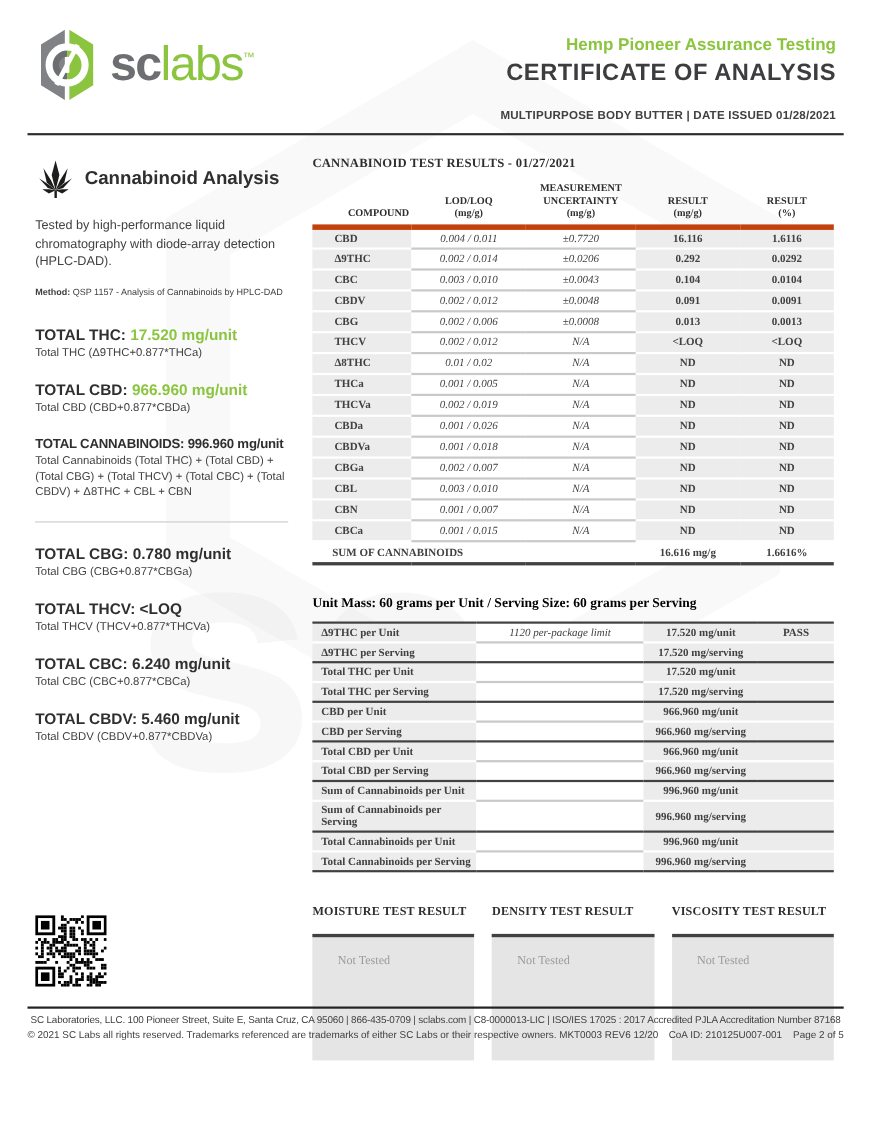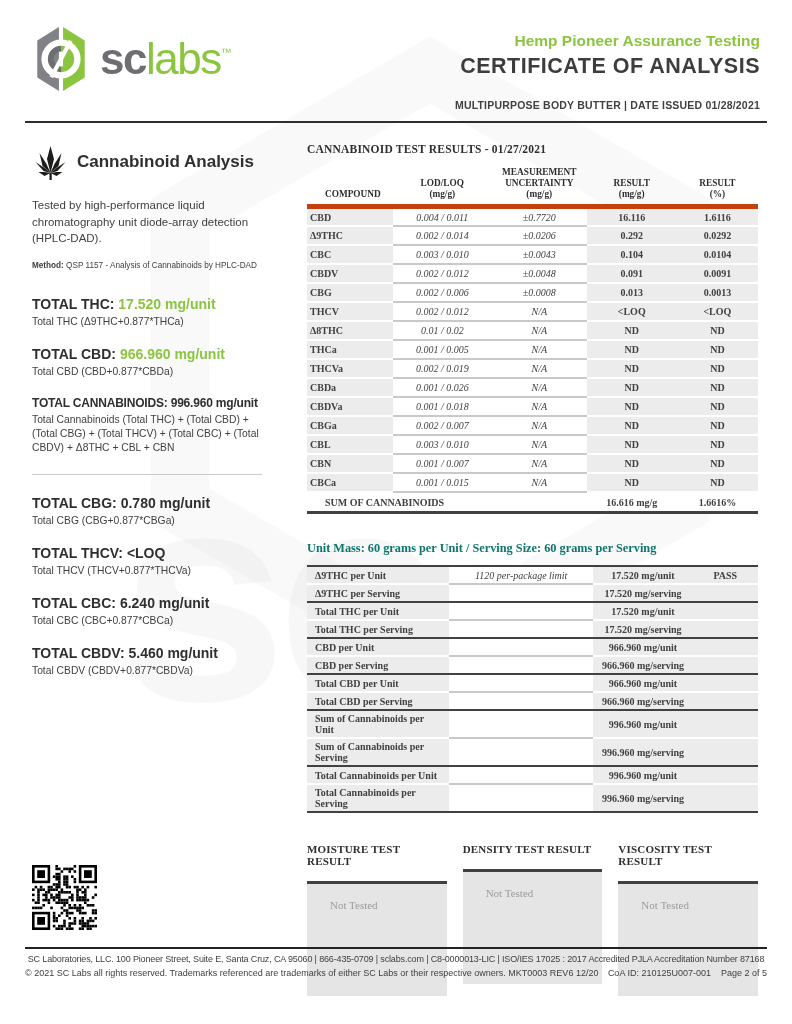--- a/index.html
+++ b/index.html
@@ -16,21 +16,21 @@
   .logo-sc { font-weight:bold; color:#6d6e71; }
   .logo-labs { font-weight:normal; color:#8bc53f; }
   .logo-tm { font-size:11px; color:#8bc53f; vertical-align:18px; letter-spacing:0; }
   .header-right { text-align:right; padding-top:6px; }
   .program { color:#8bc53f; font-weight:bold; font-size:15.5px; margin-bottom:4px; }
   .coa-title { color:#3d3d3f; font-weight:bold; font-size:21.5px; letter-spacing:0.5px; margin-bottom:20px; }
   .coa-sub { color:#414042; font-weight:bold; font-size:10.5px; letter-spacing:0.2px; }
   .header-rule { margin:10px 25px 0 25px; border:none; border-top:2px solid #2e2e2e; }
 
   
-  .content { display:flex; padding:20px 34px 0 32px; gap:35px; }
+  .content { display:flex; padding:20px 34px 0 32px; gap:12px; }
   .left-col { width:240px; flex:none; }
   .right-col { flex:1; min-width:0;font-family:Liberation Serif, serif; }
 
   .section-head { display:flex; align-items:center; gap:8px; margin-bottom:16px; }
   .section-title { font-size:17px; font-weight:bold; color:#2f2f31; }
   .desc { font-size:11.5px; line-height:1.45; margin-bottom:14px; }
   .method { font-size:8.2px; color:#414042; margin-bottom:26px; }
   .method b { font-weight:bold; }
 
   .total-block { margin-bottom:17px; }
@@ -38,32 +38,32 @@
   .total-line.long { font-size:12px; letter-spacing:-0.2px; }
   .total-value.green { color:#8bc53f; }
   .total-sub { font-size:10.3px; line-height:1.35; color:#414042; }
   .left-divider { border:none; border-top:1px solid #c9c9c9; margin:20px 10px 20px 0; }
 
   
   .block-title { font-size:11.5px; font-weight:bold; color:#2f2f31; margin-bottom:10px; letter-spacing:0.2px; }
   table { width:100%; border-collapse:collapse; table-layout:fixed; }
   .t1 th { font-size:9.3px; font-weight:bold; color:#2f2f31; text-align:center; vertical-align:bottom;
            padding:2px 2px 4px 2px; border-bottom:5px solid #c2410c; line-height:1.2; }
-  .t1 th:first-child { text-align:center; padding-left:8px; }
+  .t1 th:first-child { text-align:right; padding-left:8px; }
   .t1 td { font-size:10px; height:19px; padding:2px 3px; text-align:center; }
   td.g { background:#ececec; border-bottom:2px solid #fff; }
   td.w { background:#fff; border-bottom:2px solid #c9c9c9; }
-  td.cmp { text-align:left; font-weight:bold; padding-left:3px; }
+  td.cmp { text-align:left; font-weight:bold; padding-left:20px; }
   td.ital { font-style:italic; }
   td.res { font-weight:bold; }
   .t1 tr.sum td { background:#fff; border-top:2px solid #414042; border-bottom:3px solid #414042; font-weight:bold; height:21px; }
   .t1 tr.sum td:first-child { text-align:left; padding-left:18px; }
 
   
-  .unit-title { font-size:12.3px; font-weight:bold; color:#0f766e; margin:27px 0 9px 0; }
+  .unit-title { font-size:12.3px; font-weight:bold; color:#000000; margin:27px 0 9px 0; }
   .t2 td { font-size:10px; height:18px; padding:2px 4px; }
   .t2 tr:first-child td { border-top:2px solid #414042; }
   .t2 td.lbl { font-weight:bold; text-align:left; padding-left:8px; }
   .t2 td.lim { font-style:italic; text-align:center; }
   .t2 td.val { font-weight:bold; text-align:center; }
   .t2 td.sts { font-weight:bold; text-align:center; }
   .t2 tr.group-end td { border-bottom:2px solid #414042; }
 
   
   .panels { display:flex; gap:16px; margin-top:30px; }
@@ -123,21 +123,21 @@
             <polygon points="18,30 22,21 29,10 26,23"></polygon>
             <polygon points="18,30 14,21 7,10 10,23"></polygon>
             <polygon points="18,30 24,25 33,19 25,28"></polygon>
             <polygon points="18,30 12,25 3,19 11,28"></polygon>
             <polygon points="18,30 24,29 30,29 24,33"></polygon>
             <polygon points="18,30 12,29 6,29 12,33"></polygon>
             <rect x="17" y="30" width="2.2" height="7"></rect>
           </svg>
           <span class="section-title">Cannabinoid Analysis</span>
         </div>
-        <p class="desc">Tested by high-performance liquid chromatography unit diode-array detection (HPLC-DAD).</p>
+        <p class="desc">Tested by high-performance liquid chromatography with diode-array detection (HPLC-DAD).</p>
         <p class="method"><b>Method:</b><span> QSP 1157 - Analysis of Cannabinoids by HPLC-DAD</span></p>
         <div>
             <div class="total-block">
               <div class="total-line"><span>TOTAL THC: </span><span class="total-value green">17.520 mg/unit</span></div>
               <div class="total-sub">Total THC (Δ9THC+0.877*THCa)</div>
             </div>
             <div class="total-block">
               <div class="total-line"><span>TOTAL CBD: </span><span class="total-value green">966.960 mg/unit</span></div>
               <div class="total-sub">Total CBD (CBD+0.877*CBDa)</div>
             </div>

